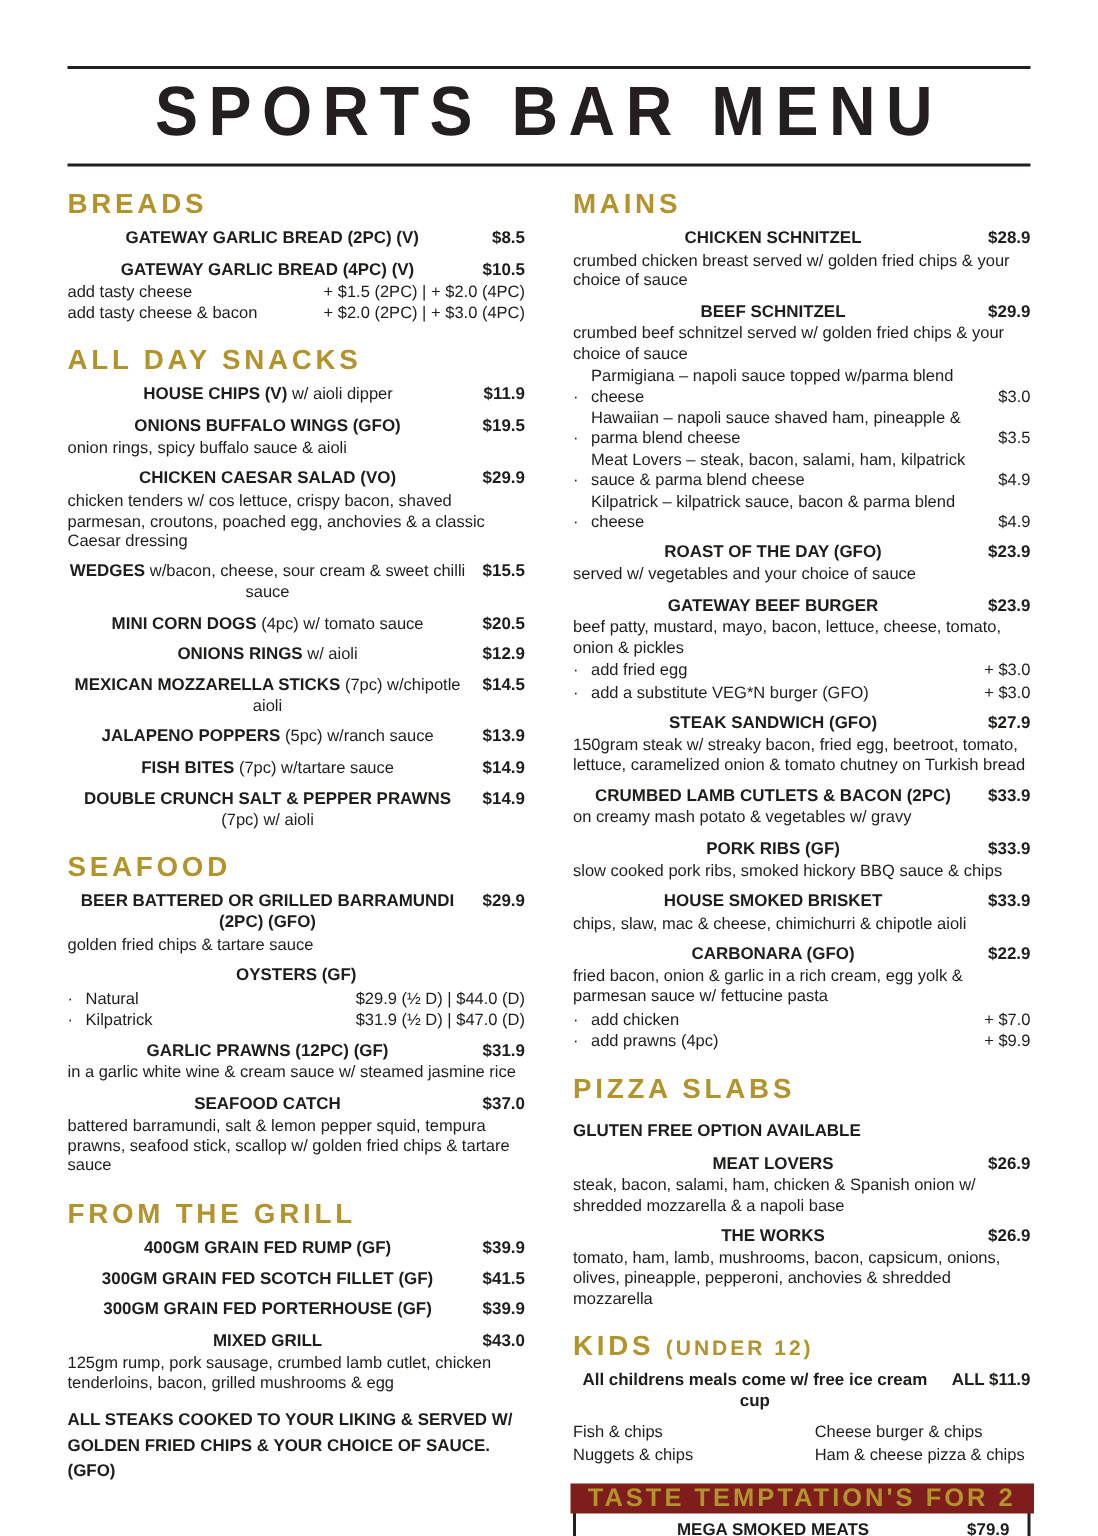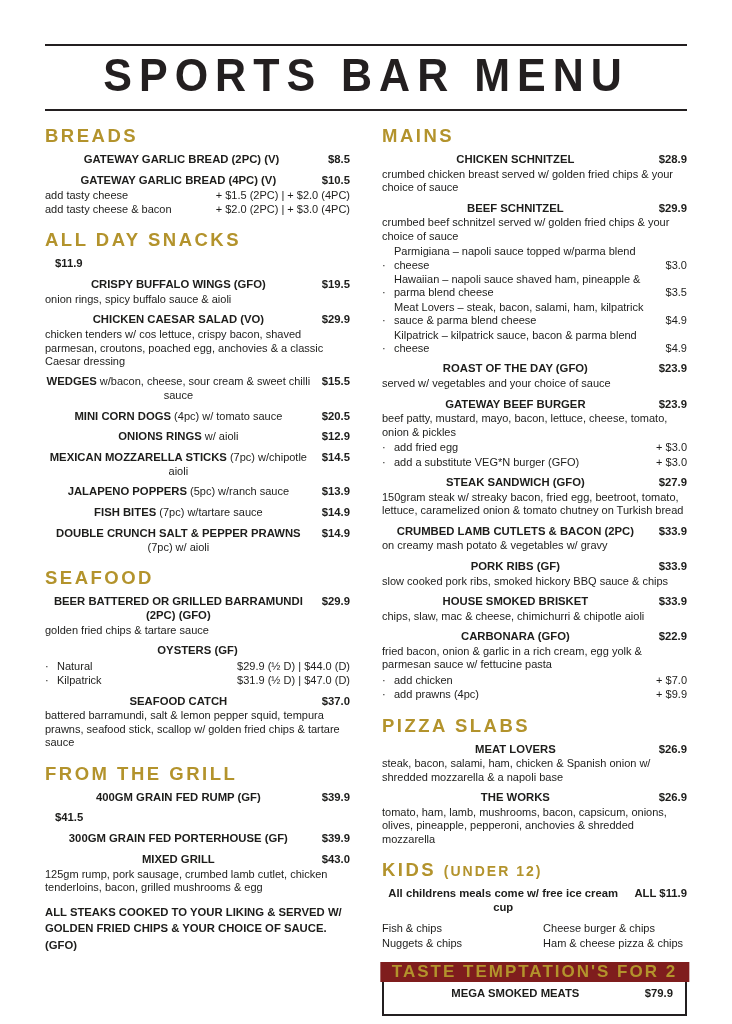--- a/index.html
+++ b/index.html
@@ -83,26 +83,27 @@
                 <span class="alabel">add tasty cheese &amp; bacon</span>
                 <span class="aprice">+ $2.0 (2PC) | + $3.0 (4PC)</span>
               </div>
             </div>
           </div>
         </div>
         <div class="sec">
           <div class="sec-title"><span class="ttext">ALL DAY SNACKS</span></div>
           <div class="item">
             <div class="ihead">
+              <div class="inames"><span class="iname">HOUSE CHIPS (V)</span> <span class="isuffix">w/ aioli dipper</span></div>
               <span class="iprice">$11.9</span>
             </div>
           </div>
           <div class="item">
             <div class="ihead">
-              <div class="inames"><span class="iname">CRISPY BUFFALO WINGS (GFO)</span></div>
+              <div class="inames"><span class="iname">ONIONS BUFFALO WINGS (GFO)</span></div>
               <span class="iprice">$19.5</span>
             </div>
             <div class="desc">onion rings, spicy buffalo sauce &amp; aioli</div>
           </div>
           <div class="item">
             <div class="ihead">
               <div class="inames"><span class="iname">CHICKEN CAESAR SALAD (VO)</span></div>
               <span class="iprice">$29.9</span>
             </div>
             <div class="desc">chicken tenders w/ cos lettuce, crispy bacon, shaved parmesan, croutons, poached egg, anchovies &amp; a classic Caesar dressing</div>
@@ -171,36 +172,44 @@
               </div>
               <div class="brow">
                 <span class="bdot">·</span>
                 <span class="btext">Kilpatrick</span>
                 <span class="bprice">$31.9 (½ D) | $47.0 (D)</span>
               </div>
             </div>
           </div>
           <div class="item">
             <div class="ihead">
+              <div class="inames"><span class="iname">GARLIC PRAWNS (12PC) (GF)</span></div>
+              <span class="iprice">$31.9</span>
+            </div>
+            <div class="desc">in a garlic white wine &amp; cream sauce w/ steamed jasmine rice</div>
+          </div>
+          <div class="item">
+            <div class="ihead">
               <div class="inames"><span class="iname">SEAFOOD CATCH</span></div>
               <span class="iprice">$37.0</span>
             </div>
             <div class="desc">battered barramundi, salt &amp; lemon pepper squid, tempura prawns, seafood stick, scallop w/ golden fried chips &amp; tartare sauce</div>
           </div>
         </div>
         <div class="sec">
           <div class="sec-title"><span class="ttext">FROM THE GRILL</span></div>
           <div class="item">
             <div class="ihead">
               <div class="inames"><span class="iname">400GM GRAIN FED RUMP (GF)</span></div>
               <span class="iprice">$39.9</span>
             </div>
           </div>
           <div class="item">
             <div class="ihead">
+              <div class="inames"><span class="iname">300GM GRAIN FED SCOTCH FILLET (GF)</span></div>
               <span class="iprice">$41.5</span>
             </div>
           </div>
           <div class="item">
             <div class="ihead">
               <div class="inames"><span class="iname">300GM GRAIN FED PORTERHOUSE (GF)</span></div>
               <span class="iprice">$39.9</span>
             </div>
           </div>
           <div class="item">
@@ -321,20 +330,21 @@
               <div class="brow">
                 <span class="bdot">·</span>
                 <span class="btext">add prawns (4pc)</span>
                 <span class="bprice">+ $9.9</span>
               </div>
             </div>
           </div>
         </div>
         <div class="sec">
           <div class="sec-title"><span class="ttext">PIZZA SLABS</span></div>
+          <div class="note">GLUTEN FREE OPTION AVAILABLE</div>
           <div class="item">
             <div class="ihead">
               <div class="inames"><span class="iname">MEAT LOVERS</span></div>
               <span class="iprice">$26.9</span>
             </div>
             <div class="desc">steak, bacon, salami, ham, chicken &amp; Spanish onion w/ shredded mozzarella &amp; a napoli base</div>
           </div>
           <div class="item">
             <div class="ihead">
               <div class="inames"><span class="iname">THE WORKS</span></div>

